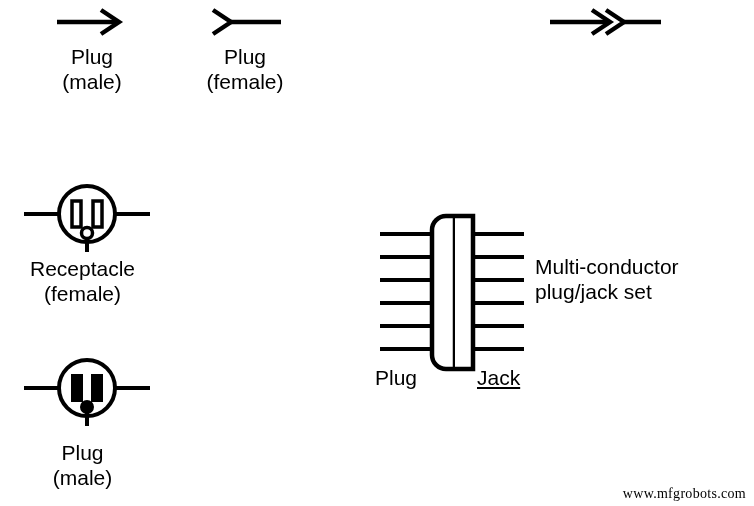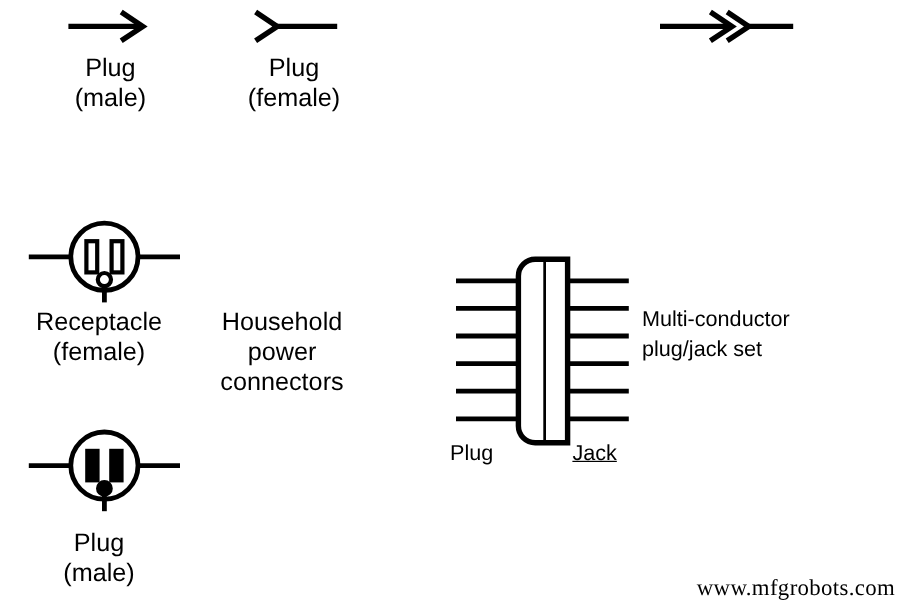--- a/index.html
+++ b/index.html
@@ -31,31 +31,31 @@
     font-size: 21px;
     line-height: 25px;
     color: #000000;
     white-space: pre-line;
     letter-spacing: 0px;
   }
   .label-left {
     position: absolute;
     text-align: left;
     font-family: "Liberation Sans", sans-serif;
-    font-size: 18px;
+    font-size: 21px;
     line-height: 25px;
     color: #000000;
     white-space: pre-line;
   }
   .watermark {
     position: absolute;
     right: 8px;
     bottom: 4px;
     font-family: "Liberation Serif", serif;
-    font-size: 19px;
+    font-size: 14px;
     color: #000000;
     letter-spacing: 0.3px;
   }
   svg { display: block; overflow: visible; }
 </style>
 </head>
 <body>
 
 <div class="canvas">
 
@@ -99,23 +99,20 @@
 
       <rect x="50" y="19" width="9" height="26" fill="none" stroke="#000" stroke-width="3.5"></rect>
       <rect x="71" y="19" width="9" height="26" fill="none" stroke="#000" stroke-width="3.5"></rect>
 
       <circle cx="65" cy="51" r="5.5" fill="#fff" stroke="#000" stroke-width="3.5"></circle>
     </svg>
   </div>
   <div class="label" style="left:0px; top:256px; width:165px;">Receptacle
 (female)</div>
 
-  <div class="label" style="left:150px; top:256px; width:170px;">Household
-power
-connectors</div>
 
   <div class="sym" style="left:22px; top:356px;">
     <svg width="130" height="72" viewBox="0 0 130 72">
       <line x1="2" y1="32" x2="38" y2="32" stroke="#000" stroke-width="4" stroke-linecap="butt"></line>
       <line x1="92" y1="32" x2="128" y2="32" stroke="#000" stroke-width="4" stroke-linecap="butt"></line>
       <line x1="65" y1="52" x2="65" y2="70" stroke="#000" stroke-width="4" stroke-linecap="butt"></line>
       <circle cx="65" cy="32" r="28" fill="none" stroke="#000" stroke-width="4"></circle>
 
       <rect x="50" y="19" width="10" height="26" fill="#000" stroke="#000" stroke-width="2"></rect>
       <rect x="70" y="19" width="10" height="26" fill="#000" stroke="#000" stroke-width="2"></rect>

